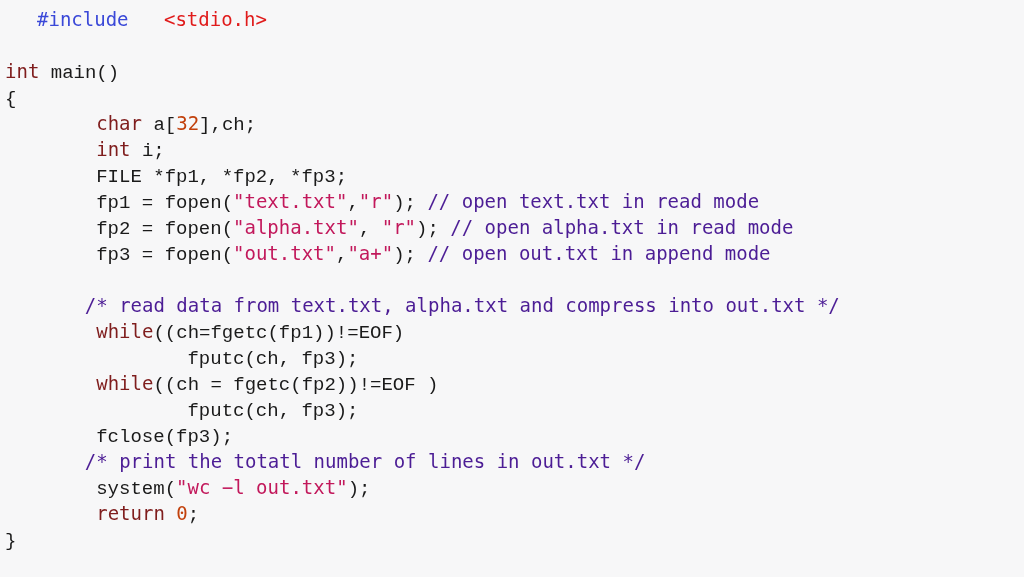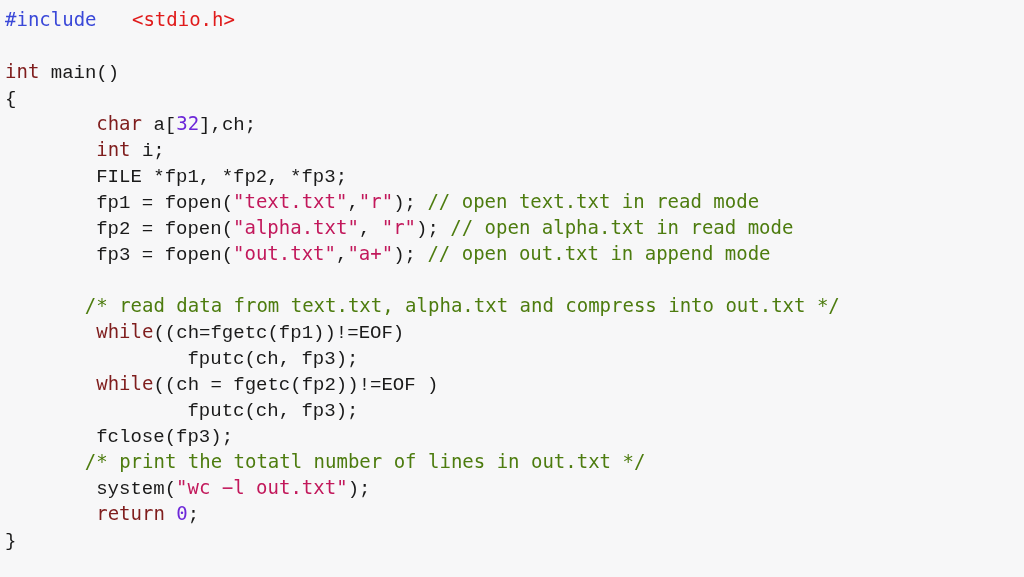--- a/index.html
+++ b/index.html
@@ -29,23 +29,23 @@
     color: #1a1a1a;
     -webkit-font-smoothing: antialiased;
   }
   .ln {
     display: block;
     height: 26px;
     white-space: pre;
   }
   .tok { white-space: pre; }
   .kw   { color: #7f1d1d; }
-  .pre  { color: #3a48d8; }
+  .pre  { color: #3a48d8; margin-left: 32px; }
   .hdr  { color: #e01b1b; margin-left: 24px; }
   .str  { color: #c2185b; }
-  .num  { color: #6d28d9; }
-  .com  { color: #4d7c0f; }
+  .num  { color: #c2410c; }
+  .com  { color: #4c1d95; }
   .pln  { color: #1a1a1a; font-family: Liberation Mono, monospace; }
 </style>
 </head>
 <body>
 
 <div id="code" style="background: rgb(247, 247, 248);"><div class="ln" id="line-1"><span class="tok pre">#include </span><span class="tok hdr">&lt;stdio.h&gt;</span></div><div class="ln" id="line-2">&nbsp;</div><div class="ln" id="line-3"><span class="tok kw">int</span><span class="tok pln"> main()</span></div><div class="ln" id="line-4"><span class="tok pln">{</span></div><div class="ln" id="line-5"><span class="tok pln">        </span><span class="tok kw">char</span><span class="tok pln"> a[</span><span class="tok num">32</span><span class="tok pln">],ch;</span></div><div class="ln" id="line-6"><span class="tok pln">        </span><span class="tok kw">int</span><span class="tok pln"> i;</span></div><div class="ln" id="line-7"><span class="tok pln">        FILE *fp1, *fp2, *fp3;</span></div><div class="ln" id="line-8"><span class="tok pln">        fp1 = fopen(</span><span class="tok str">"text.txt"</span><span class="tok pln">,</span><span class="tok str">"r"</span><span class="tok pln">); </span><span class="tok com">// open text.txt in read mode</span></div><div class="ln" id="line-9"><span class="tok pln">        fp2 = fopen(</span><span class="tok str">"alpha.txt"</span><span class="tok pln">, </span><span class="tok str">"r"</span><span class="tok pln">); </span><span class="tok com">// open alpha.txt in read mode</span></div><div class="ln" id="line-10"><span class="tok pln">        fp3 = fopen(</span><span class="tok str">"out.txt"</span><span class="tok pln">,</span><span class="tok str">"a+"</span><span class="tok pln">); </span><span class="tok com">// open out.txt in append mode</span></div><div class="ln" id="line-11">&nbsp;</div><div class="ln" id="line-12"><span class="tok pln">       </span><span class="tok com">/* read data from text.txt, alpha.txt and compress into out.txt */</span></div><div class="ln" id="line-13"><span class="tok pln">        </span><span class="tok kw">while</span><span class="tok pln">((ch=fgetc(fp1))!=EOF)</span></div><div class="ln" id="line-14"><span class="tok pln">                fputc(ch, fp3);</span></div><div class="ln" id="line-15"><span class="tok pln">        </span><span class="tok kw">while</span><span class="tok pln">((ch = fgetc(fp2))!=EOF )</span></div><div class="ln" id="line-16"><span class="tok pln">                fputc(ch, fp3);</span></div><div class="ln" id="line-17"><span class="tok pln">        fclose(fp3);</span></div><div class="ln" id="line-18"><span class="tok pln">       </span><span class="tok com">/* print the totatl number of lines in out.txt */</span></div><div class="ln" id="line-19"><span class="tok pln">        system(</span><span class="tok str">"wc −l out.txt"</span><span class="tok pln">);</span></div><div class="ln" id="line-20"><span class="tok pln">        </span><span class="tok kw">return</span><span class="tok pln"> </span><span class="tok num">0</span><span class="tok pln">;</span></div><div class="ln" id="line-21"><span class="tok pln">}</span></div></div>
 
 </body></html>

